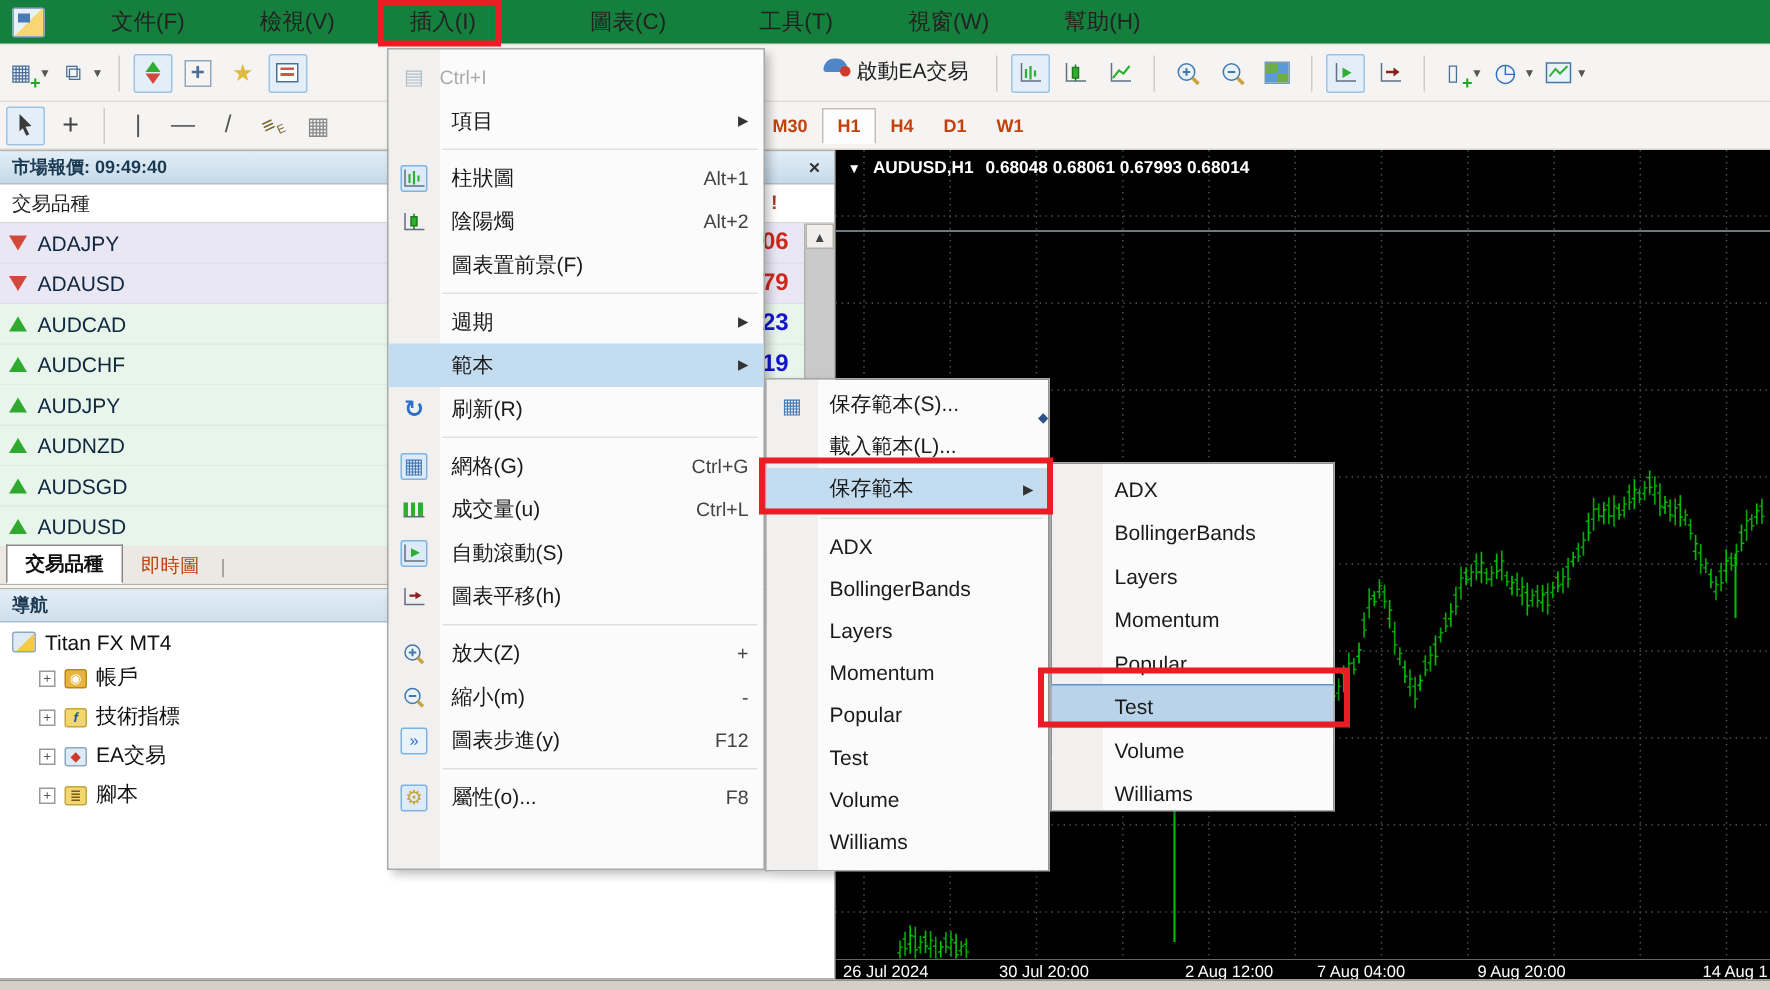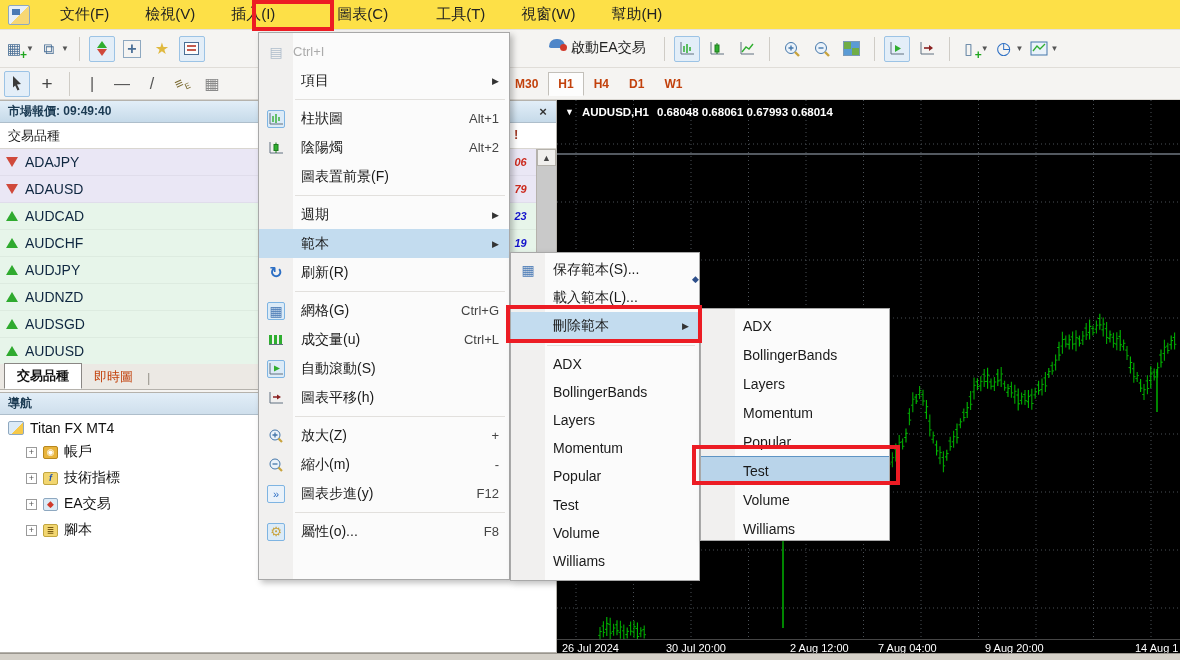--- a/index.html
+++ b/index.html
@@ -1,21 +1,21 @@
 <!DOCTYPE html>
 <html><head>
 <meta charset="utf-8">
 <style>
   * { margin:0; padding:0; box-sizing:border-box; }
   html,body { width:1180px; height:660px; overflow:hidden; background:#f5f4f2;
     font-family:"Liberation Sans","DejaVu Sans",sans-serif; }
 
   
   #menubar { position:absolute; left:0; top:0; width:1180px; height:30px;
-    background:#fde047; border-bottom:1px solid #e3e1de; display:flex; align-items:center; gap:24px; padding-left:8px; }
+    background:#15803d; border-bottom:1px solid #e3e1de; display:flex; align-items:center; gap:38px; padding-left:8px; }
   #appicon { width:22px; height:20px; border:1px solid #8ea8c0; border-radius:2px;
     background:linear-gradient(135deg,#e8f0f8 50%,#f7d774 50%); position:relative; }
   #appicon::after { content:""; position:absolute; left:3px; top:3px; width:8px; height:6px; background:#4a7ab5; }
   .mb-item { font-size:15px; color:#222; padding:3px 6px; position:relative; cursor:default; }
 
   
   #toolbar1 { position:absolute; left:0; top:30px; width:1180px; height:38px;
     background:#f5f4f2; border-bottom:1px solid #e0ddd8; }
   #toolbar2 { position:absolute; left:0; top:68px; width:1180px; height:32px;
     background:#f5f4f2; border-bottom:1px solid #d8d5d0; }
@@ -53,21 +53,21 @@
     display:flex; align-items:center; justify-content:center; }
   #mw-cols { height:26px; border-bottom:1px solid #d9d6d0; display:flex; align-items:center;
     font-size:13px; color:#222; padding-left:8px; position:relative; }
   #mw-alert-col { position:absolute; left:514px; top:4px; color:#a23c28; font-weight:bold; font-size:13px; }
   .mw-colsep { position:absolute; left:507px; top:0; bottom:0; width:1px; background:#e0ddd8; }
   .mw-row { height:27px; display:flex; align-items:center; gap:7px; padding-left:6px;
     font-size:14px; color:#0f2740; border-bottom:1px solid rgba(0,0,0,0.04); position:relative; }
   .bg-lav { background:#eae7f5; } .bg-grn { background:#e7f5ea; }
   .sym-up { width:0;height:0;border-left:6px solid transparent;border-right:6px solid transparent;border-bottom:10px solid #2faa2f; }
   .sym-dn { width:0;height:0;border-left:6px solid transparent;border-right:6px solid transparent;border-top:10px solid #d0493b; }
-  .pfrag { position:absolute; left:508px; width:25px; text-align:center; font-size:11px; font-weight:bold;font-style:italic; }
+  .pfrag { position:absolute; left:508px; width:25px; text-align:left; font-size:16px; font-weight:bold; }
   .pfrag.red { color:#cc2a1e; } .pfrag.blue { color:#1414cc; }
   #mw-scroll { position:absolute; left:536px; top:48px; bottom:25px; width:20px; background:#c9c9c9; border-left:1px solid #b5b2ac; }
   #mw-scroll-up { height:17px; background:#f0efed; border:1px solid #b5b2ac; font-size:9px; color:#444;
     display:flex; align-items:center; justify-content:center; }
   #mw-tabs { position:absolute; left:0; bottom:0; width:100%; height:25px; background:#ece9e4;
     display:flex; align-items:flex-end; padding-left:4px; font-size:13px; }
   .mw-tab { padding:3px 12px; }
   .mw-tab.active { background:#fff; border:1px solid #8a8784; border-bottom-color:#fff; font-weight:bold; color:#111; }
   .mw-tab.inactive { color:#c2410c; }
   .tabsep { color:#9a978f; margin:0 2px 4px; }
@@ -1056,21 +1056,21 @@
         <span class="gico" style="color:#4a7ab5;">▦<span style="position:absolute;font-size:9px;color:#2d4f8a;right:0;bottom:0;">◆</span></span>
       </span>
     <span class="lbl">保存範本(S)...</span>
   </div>
   <div class="mi smi">
     <span class="mico"></span>
     <span class="lbl">載入範本(L)...</span>
   </div>
   <div class="mi smi hl">
     <span class="mico"></span>
-    <span class="lbl">刪除範本</span>
+    <span class="lbl">保存範本</span>
       <span class="arr">▶</span>
   </div>
   <div class="msep"></div>
   <div class="mi smi">
       <span class="mico"></span>
       <span class="lbl">ADX</span>
     </div>
   <div class="mi smi">
       <span class="mico"></span>
       <span class="lbl">BollingerBands</span>

